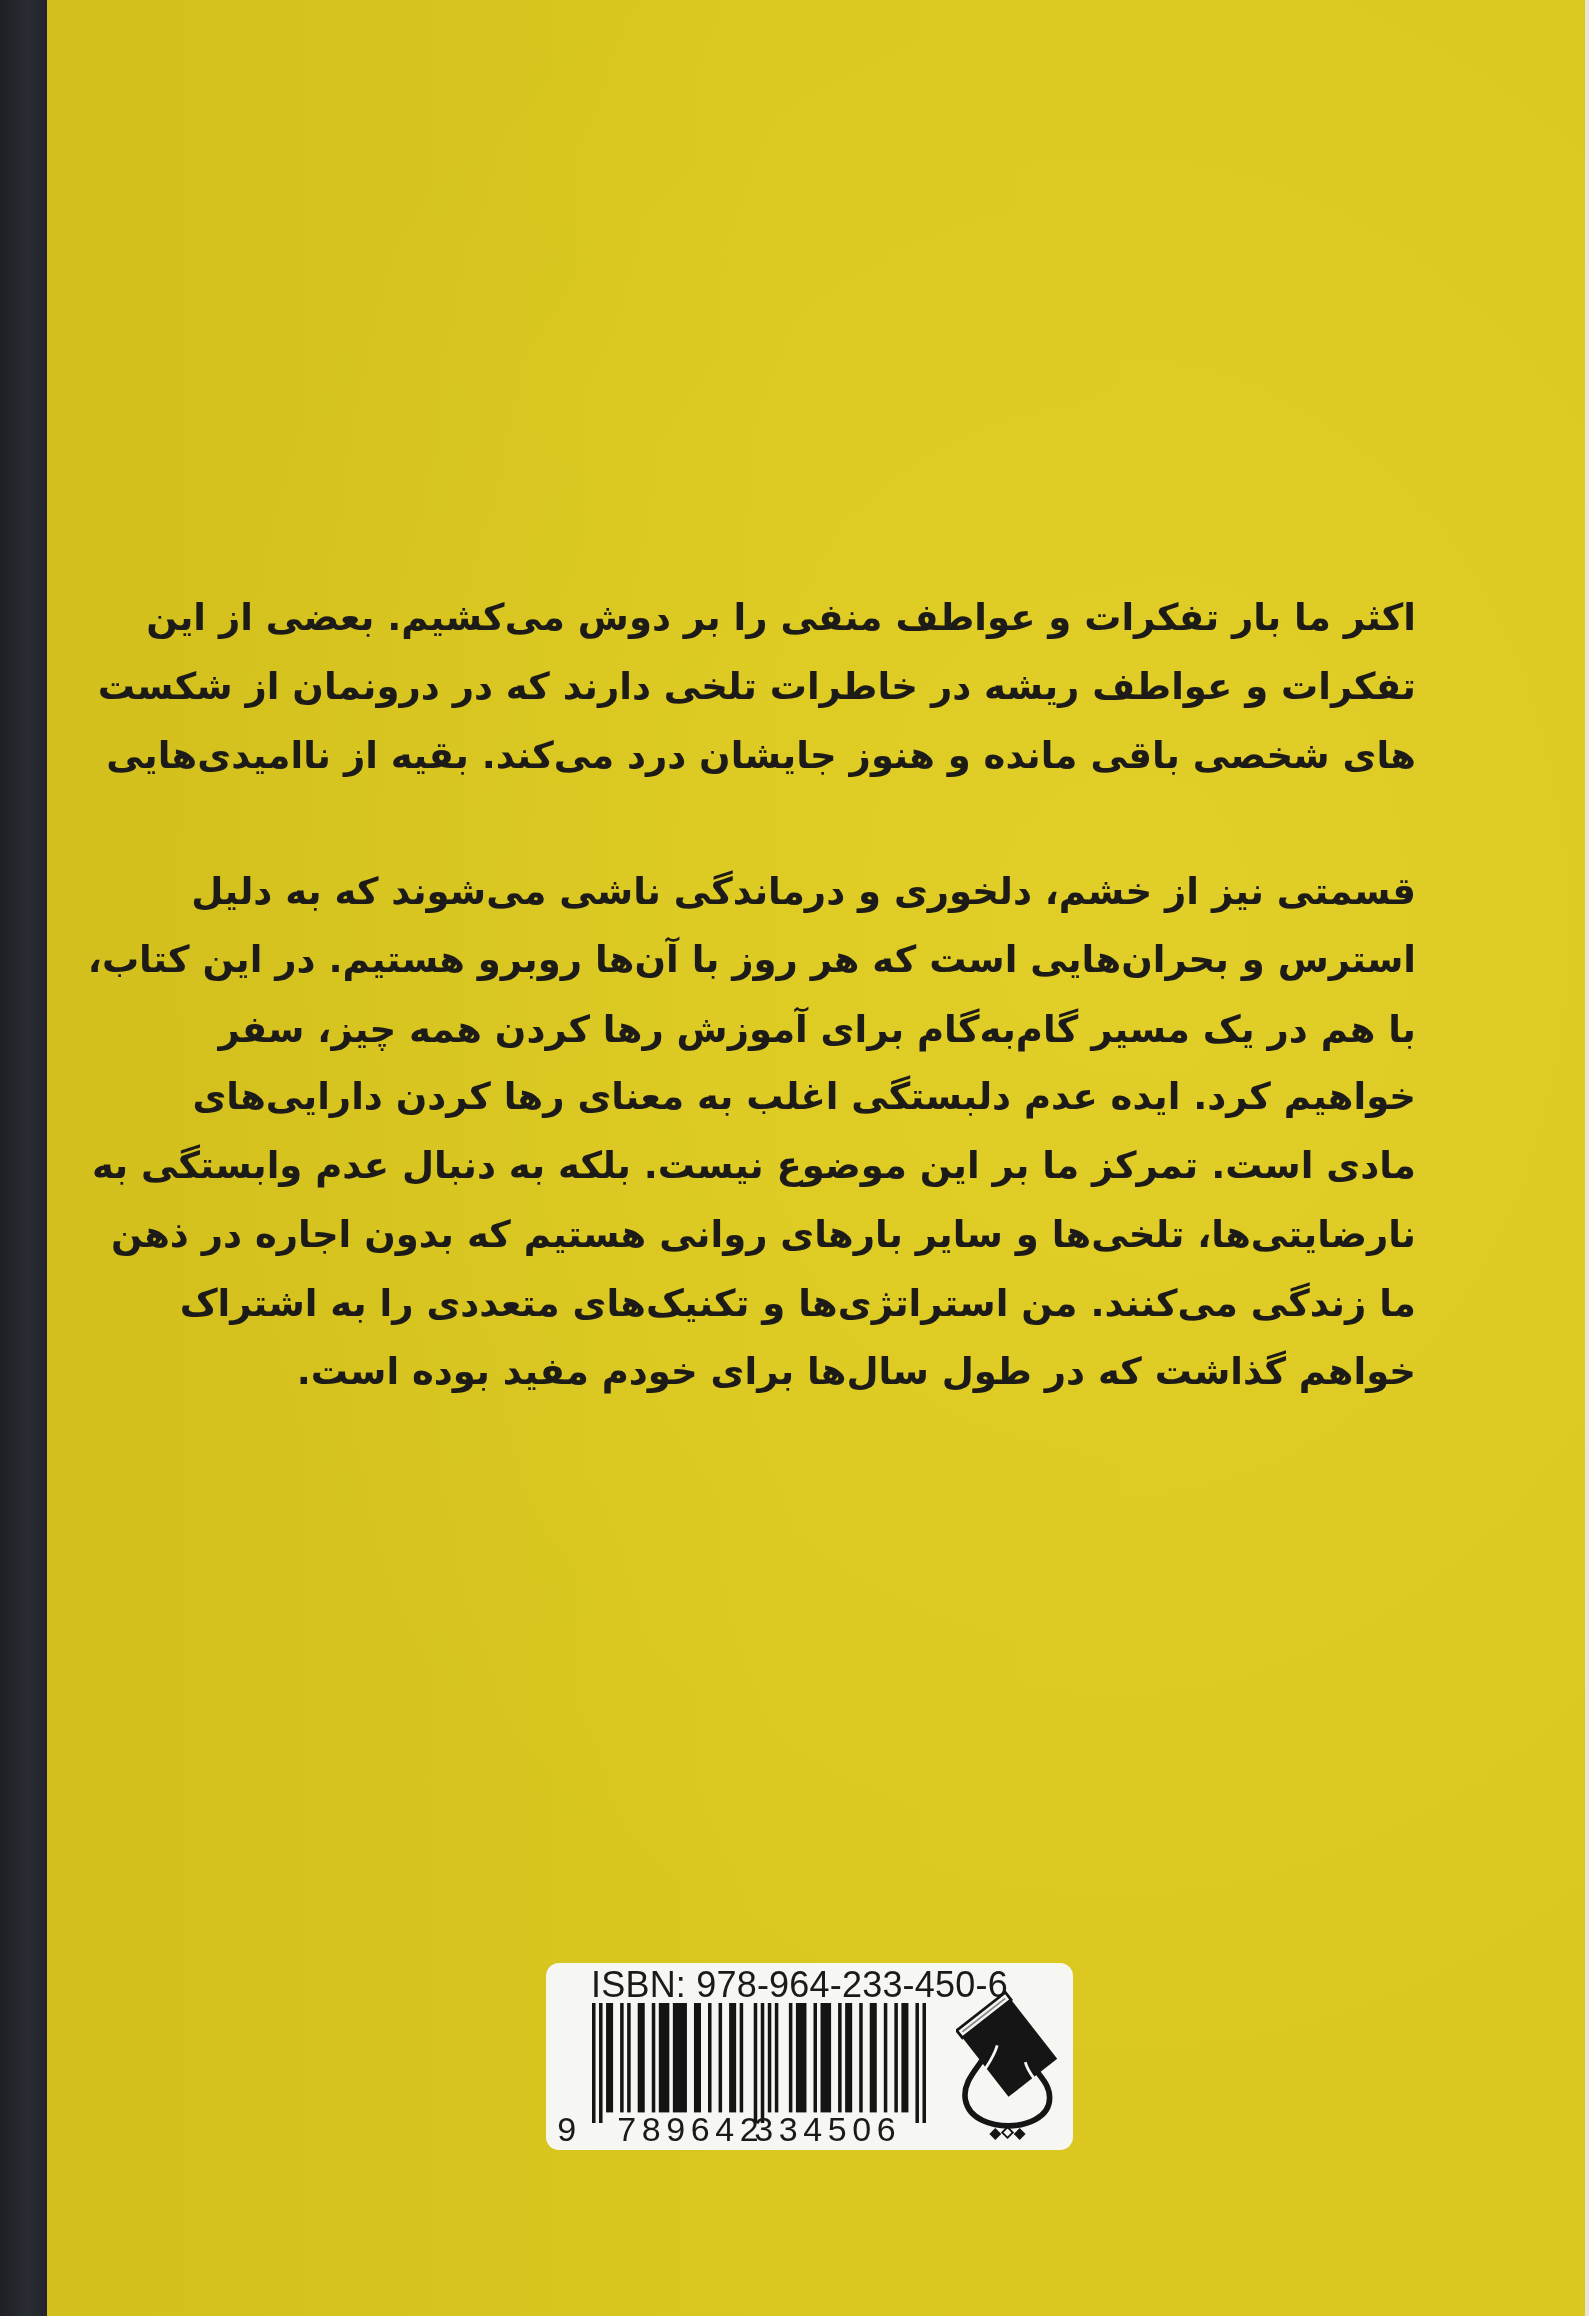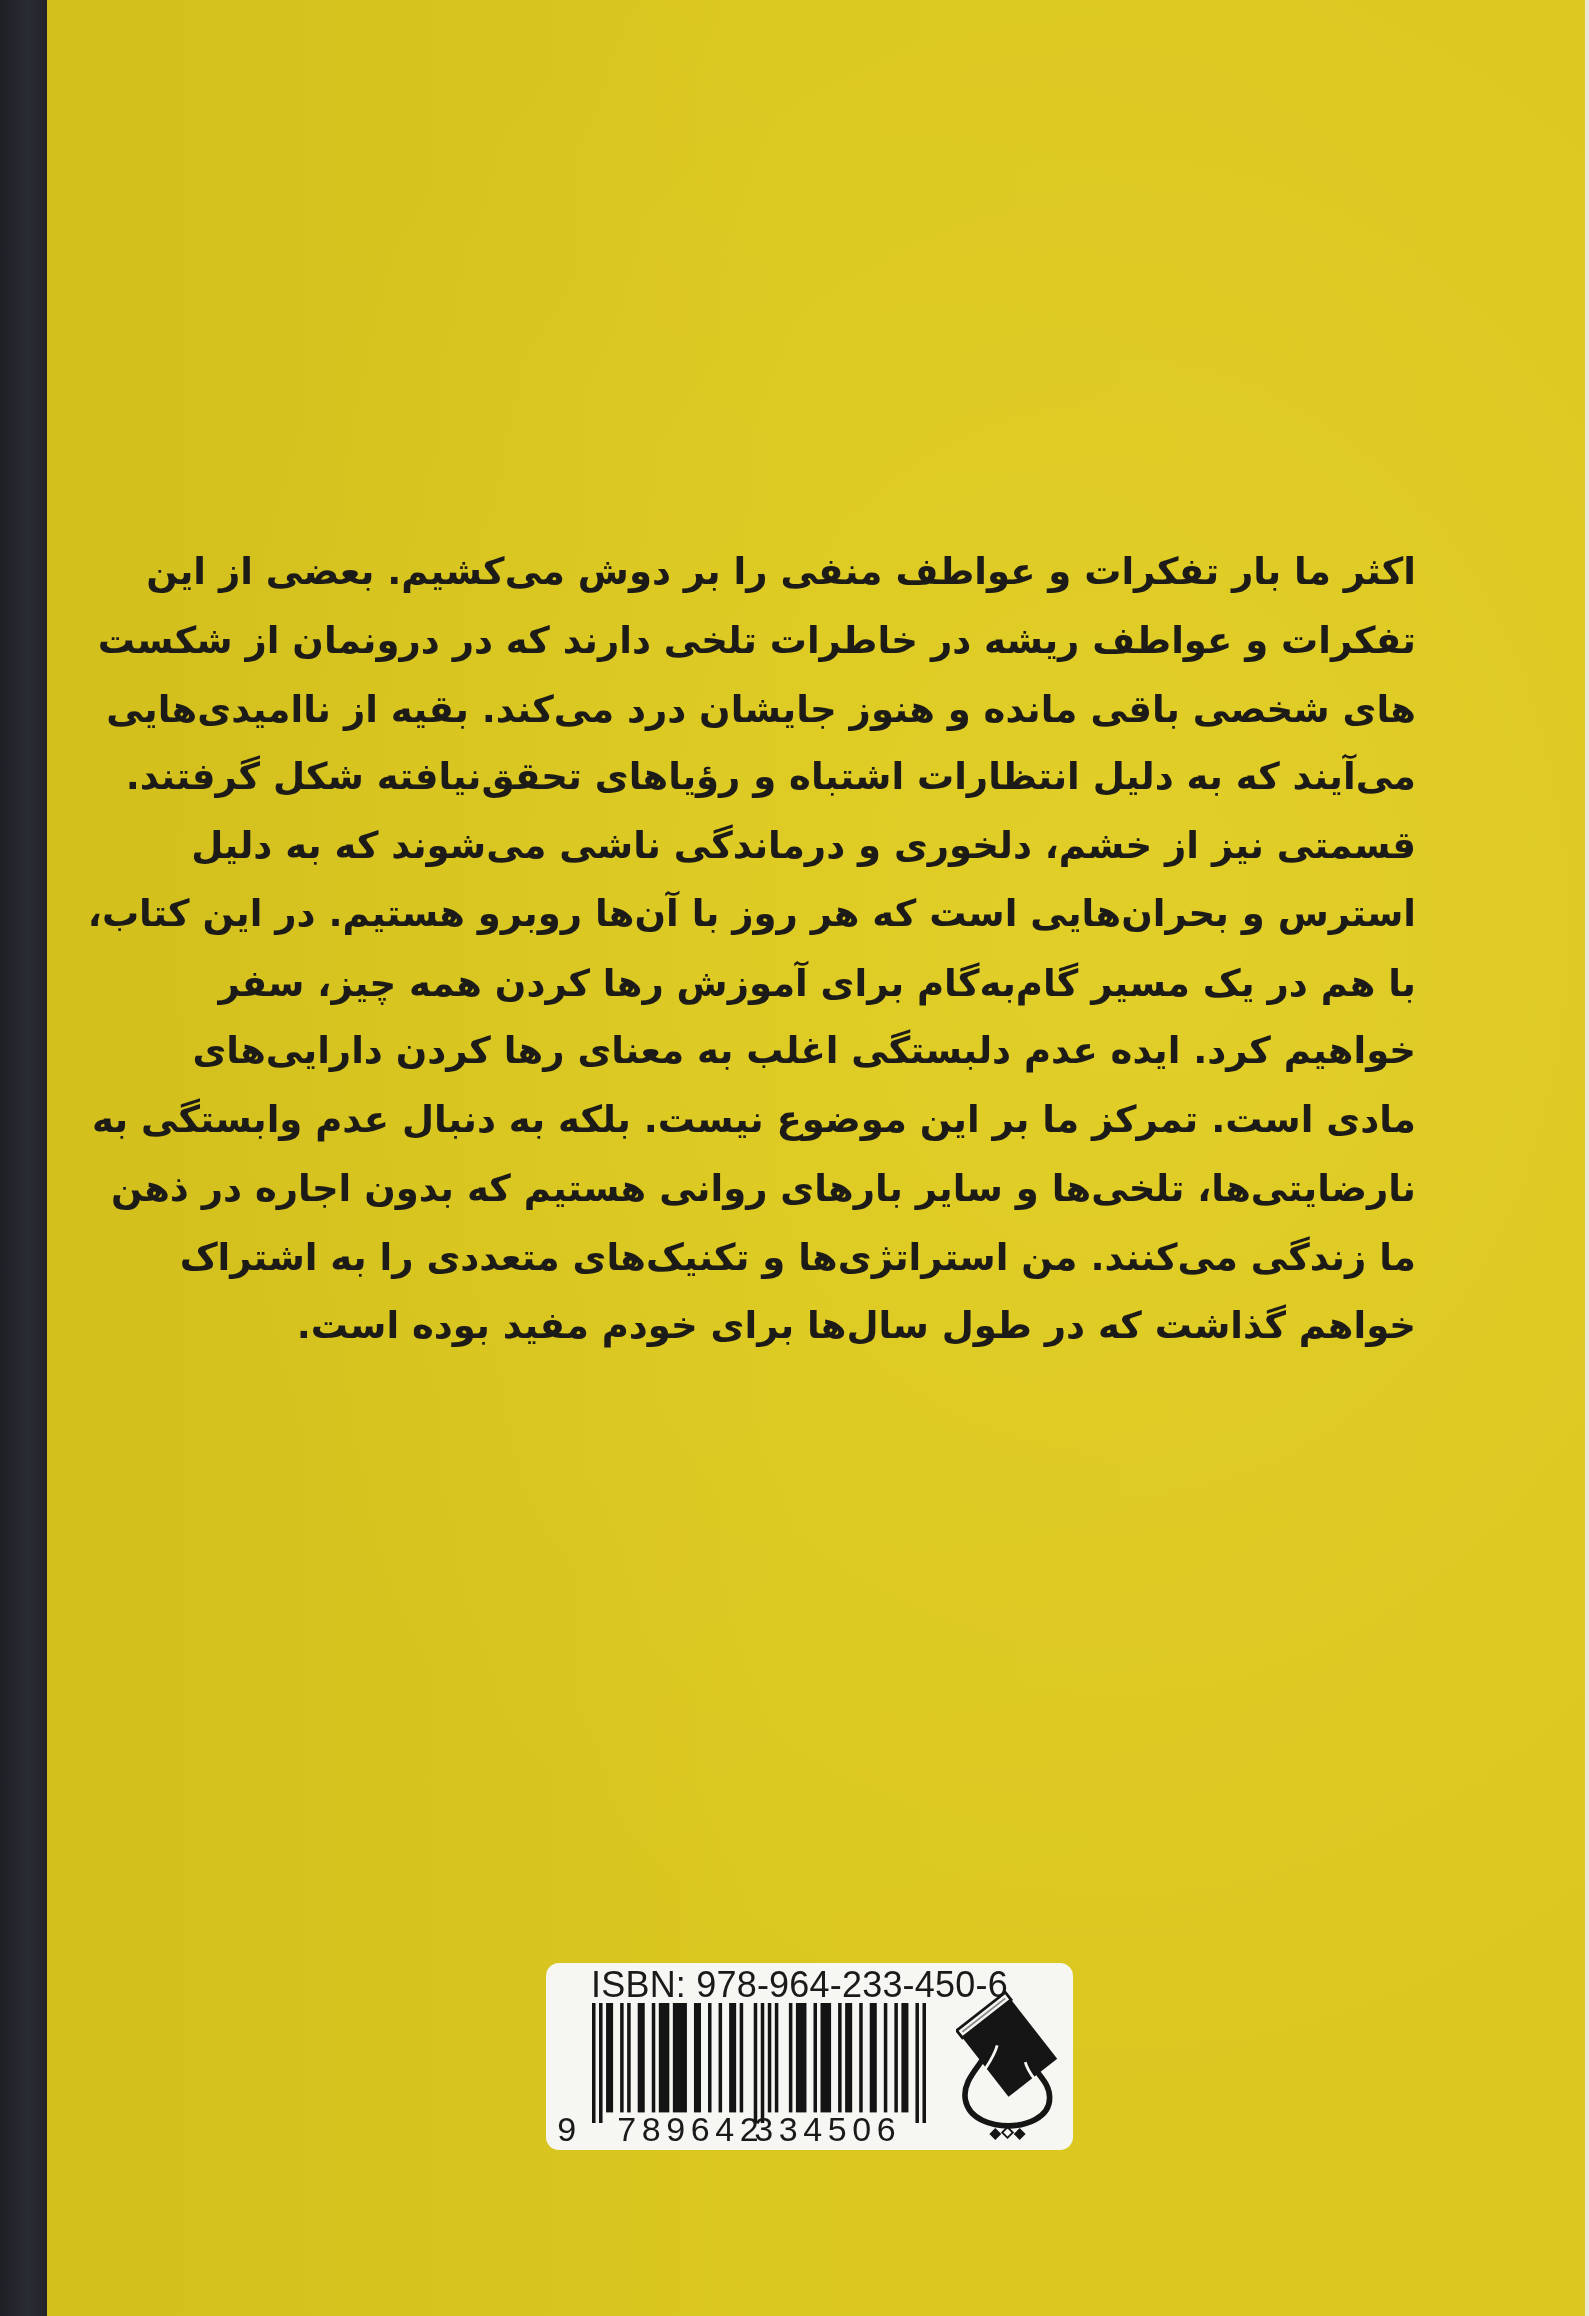--- a/index.html
+++ b/index.html
@@ -31,20 +31,21 @@
     font-family: "DejaVu Sans", sans-serif;
     font-weight: bold;
     font-size: 37px;
     line-height: 52px;
     height: 52px;
     color: #1d1b17;
     white-space: nowrap;
     text-align: justify;
     text-align-last: justify;
     overflow: visible;
+    margin-top: 46px;
   }
   .line.last { text-align: left; text-align-last: right; }
 
   .sticker {
     position: absolute; left: 546px; top: 1963px; width: 527px; height: 187px;
     background: #f6f6f2; border-radius: 13px;
   }
   .isbn-text {
     position: absolute; left: 45px; top: 5.6px;
     font-family: "Liberation Sans", sans-serif;
@@ -70,21 +71,20 @@
 <body>
 
 <div class="cover">
   <div class="spine"></div>
   <div class="edge"></div>
 
   <div class="blurb">
     <div class="line" style="top:546px">اکثر ما بار تفکرات و عواطف منفی را بر دوش می‌کشیم. بعضی از این</div>
     <div class="line" style="top:615px">تفکرات و عواطف ریشه در خاطرات تلخی دارند که در درونمان از شکست</div>
     <div class="line" style="top:684px">های شخصی باقی مانده و هنوز جایشان درد می‌کند. بقیه از ناامیدی‌هایی</div>
-    <div class="line" style="top:751px">می‌آیند که به دلیل انتظارات اشتباه و رؤیاهای تحقق‌نیافته شکل گرفتند.</div>
     <div class="line" style="top:820px">قسمتی نیز از خشم، دلخوری و درماندگی ناشی می‌شوند که به دلیل</div>
     <div class="line" style="top:888px">استرس و بحران‌هایی است که هر روز با آن‌ها روبرو هستیم. در این کتاب،</div>
     <div class="line" style="top:958px">با هم در یک مسیر گام‌به‌گام برای آموزش رها کردن همه چیز، سفر</div>
     <div class="line" style="top:1025px">خواهیم کرد. ایده عدم دلبستگی اغلب به معنای رها کردن دارایی‌های</div>
     <div class="line" style="top:1094px">مادی است. تمرکز ما بر این موضوع نیست. بلکه به دنبال عدم وابستگی به</div>
     <div class="line" style="top:1163px">نارضایتی‌ها، تلخی‌ها و سایر بارهای روانی هستیم که بدون اجاره در ذهن</div>
     <div class="line" style="top:1232px">ما زندگی می‌کنند. من استراتژی‌ها و تکنیک‌های متعددی را به اشتراک</div>
     <div class="line last" style="top:1300px">خواهم گذاشت که در طول سال‌ها برای خودم مفید بوده است.</div>
   </div>
 

